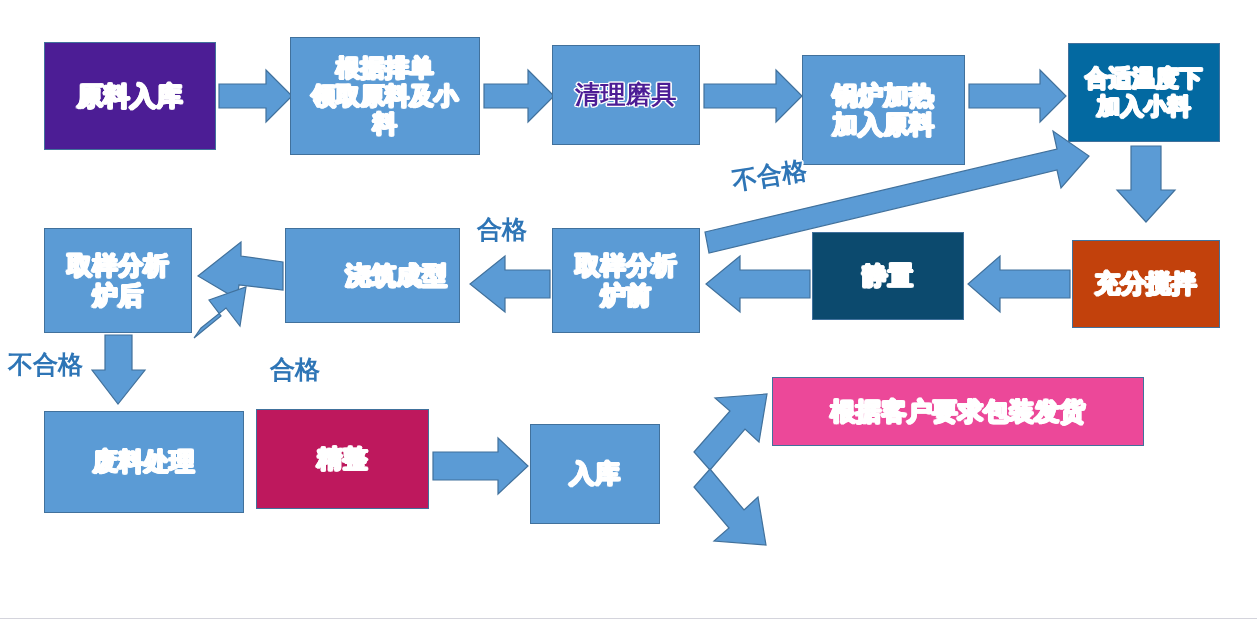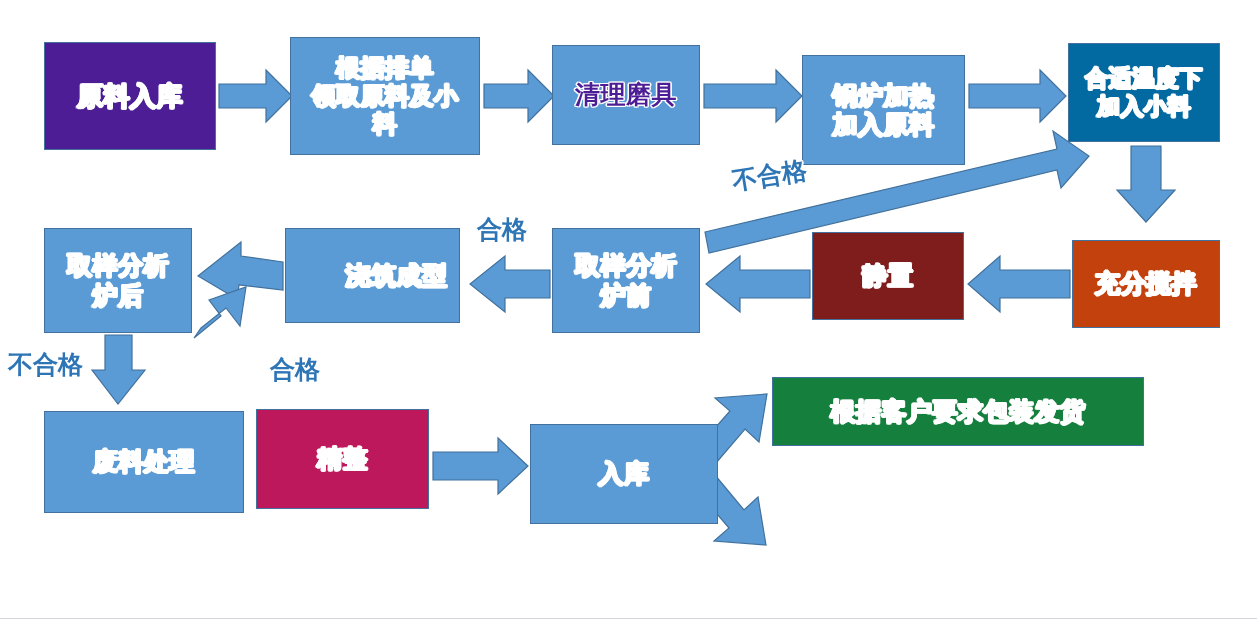--- a/index.html
+++ b/index.html
@@ -118,25 +118,25 @@
   <div class="node" style="left: 552px; top: 45px; width: 148px; height: 100px; font-size: 25px; background: rgb(91, 155, 213); border-color: rgb(65, 113, 156); color: #4c1d95;">清理磨具</div>
   <div class="node" style="left: 802px; top: 39px; width: 163px; height: 110px; font-size: 25px; background: rgb(91, 155, 213); border-color: rgb(65, 113, 156); color: rgb(255, 255, 255); margin-top: 16px;">锅炉加热
 加入原料</div>
   <div class="node" style="left: 1068px; top: 43px; width: 152px; height: 99px; font-size: 23px; background: #0369a1; border-color: rgb(65, 113, 156); color: rgb(255, 255, 255);">合适温度下
 加入小料</div>
   <div class="node" style="left: 44px; top: 228px; width: 148px; height: 105px; font-size: 25px; background: rgb(91, 155, 213); border-color: rgb(65, 113, 156); color: rgb(255, 255, 255);">取样分析
 炉后</div>
   <div class="node" style="left: 285px; top: 228px; width: 175px; height: 95px; font-size: 25px; background: rgb(91, 155, 213); border-color: rgb(65, 113, 156); color: rgb(255, 255, 255); padding-left: 48px;">浇筑成型</div>
   <div class="node" style="left: 552px; top: 228px; width: 148px; height: 105px; font-size: 25px; background: rgb(91, 155, 213); border-color: rgb(65, 113, 156); color: rgb(255, 255, 255);">取样分析
 炉前</div>
-  <div class="node" style="left: 812px; top: 232px; width: 152px; height: 88px; font-size: 25px; background: #7f1d1d; border-color: rgb(65, 113, 156); color: rgb(255, 255, 255); font-family: Liberation Serif, serif;">静置</div>
+  <div class="node" style="left: 812px; top: 232px; width: 152px; height: 88px; font-size: 25px; background: #0c4a6e; border-color: rgb(65, 113, 156); color: rgb(255, 255, 255); font-family: Liberation Serif, serif;">静置</div>
   <div class="node" style="left: 1072px; top: 240px; width: 148px; height: 88px; font-size: 25px; background: #c2410c; border-color: rgb(65, 113, 156); color: rgb(255, 255, 255);">充分搅拌</div>
   <div class="node" style="left: 44px; top: 411px; width: 200px; height: 102px; font-size: 25px; background: rgb(91, 155, 213); border-color: rgb(65, 113, 156); color: rgb(255, 255, 255);">废料处理</div>
   <div class="node" style="left: 256px; top: 409px; width: 173px; height: 100px; font-size: 25px; background: #be185d; border-color: rgb(65, 113, 156); color: rgb(255, 255, 255);">精整</div>
-  <div class="node" style="left: 530px; top: 424px; width: 188px; height: 100px; font-size: 25px; background: rgb(91, 155, 213); border-color: rgb(65, 113, 156); color: rgb(255, 255, 255);">入库</div>
-  <div class="node" style="left: 772px; top: 377px; width: 372px; height: 69px; font-size: 25px; background: #15803d; border-color: rgb(65, 113, 156); color: rgb(255, 255, 255);">根据客户要求包装发货</div>
+  <div class="node" style="left: 530px; top: 424px; width: 130px; height: 100px; font-size: 25px; background: rgb(91, 155, 213); border-color: rgb(65, 113, 156); color: rgb(255, 255, 255);">入库</div>
+  <div class="node" style="left: 772px; top: 377px; width: 372px; height: 69px; font-size: 25px; background: #ec4899; border-color: rgb(65, 113, 156); color: rgb(255, 255, 255);">根据客户要求包装发货</div>
 
   <div class="edge-label" style="left: 732px; top: 163px; font-size: 25px; color: rgb(46, 117, 182); transform: rotate(-9deg);">不合格</div>
   <div class="edge-label" style="left: 477px; top: 217px; font-size: 25px; color: rgb(46, 117, 182);">合格</div>
   <div class="edge-label" style="left: 8px; top: 352px; font-size: 25px; color: rgb(46, 117, 182);">不合格</div>
   <div class="edge-label" style="left: 270px; top: 357px; font-size: 25px; color: rgb(46, 117, 182);">合格</div>
 
 </div>
 
 </body></html>

